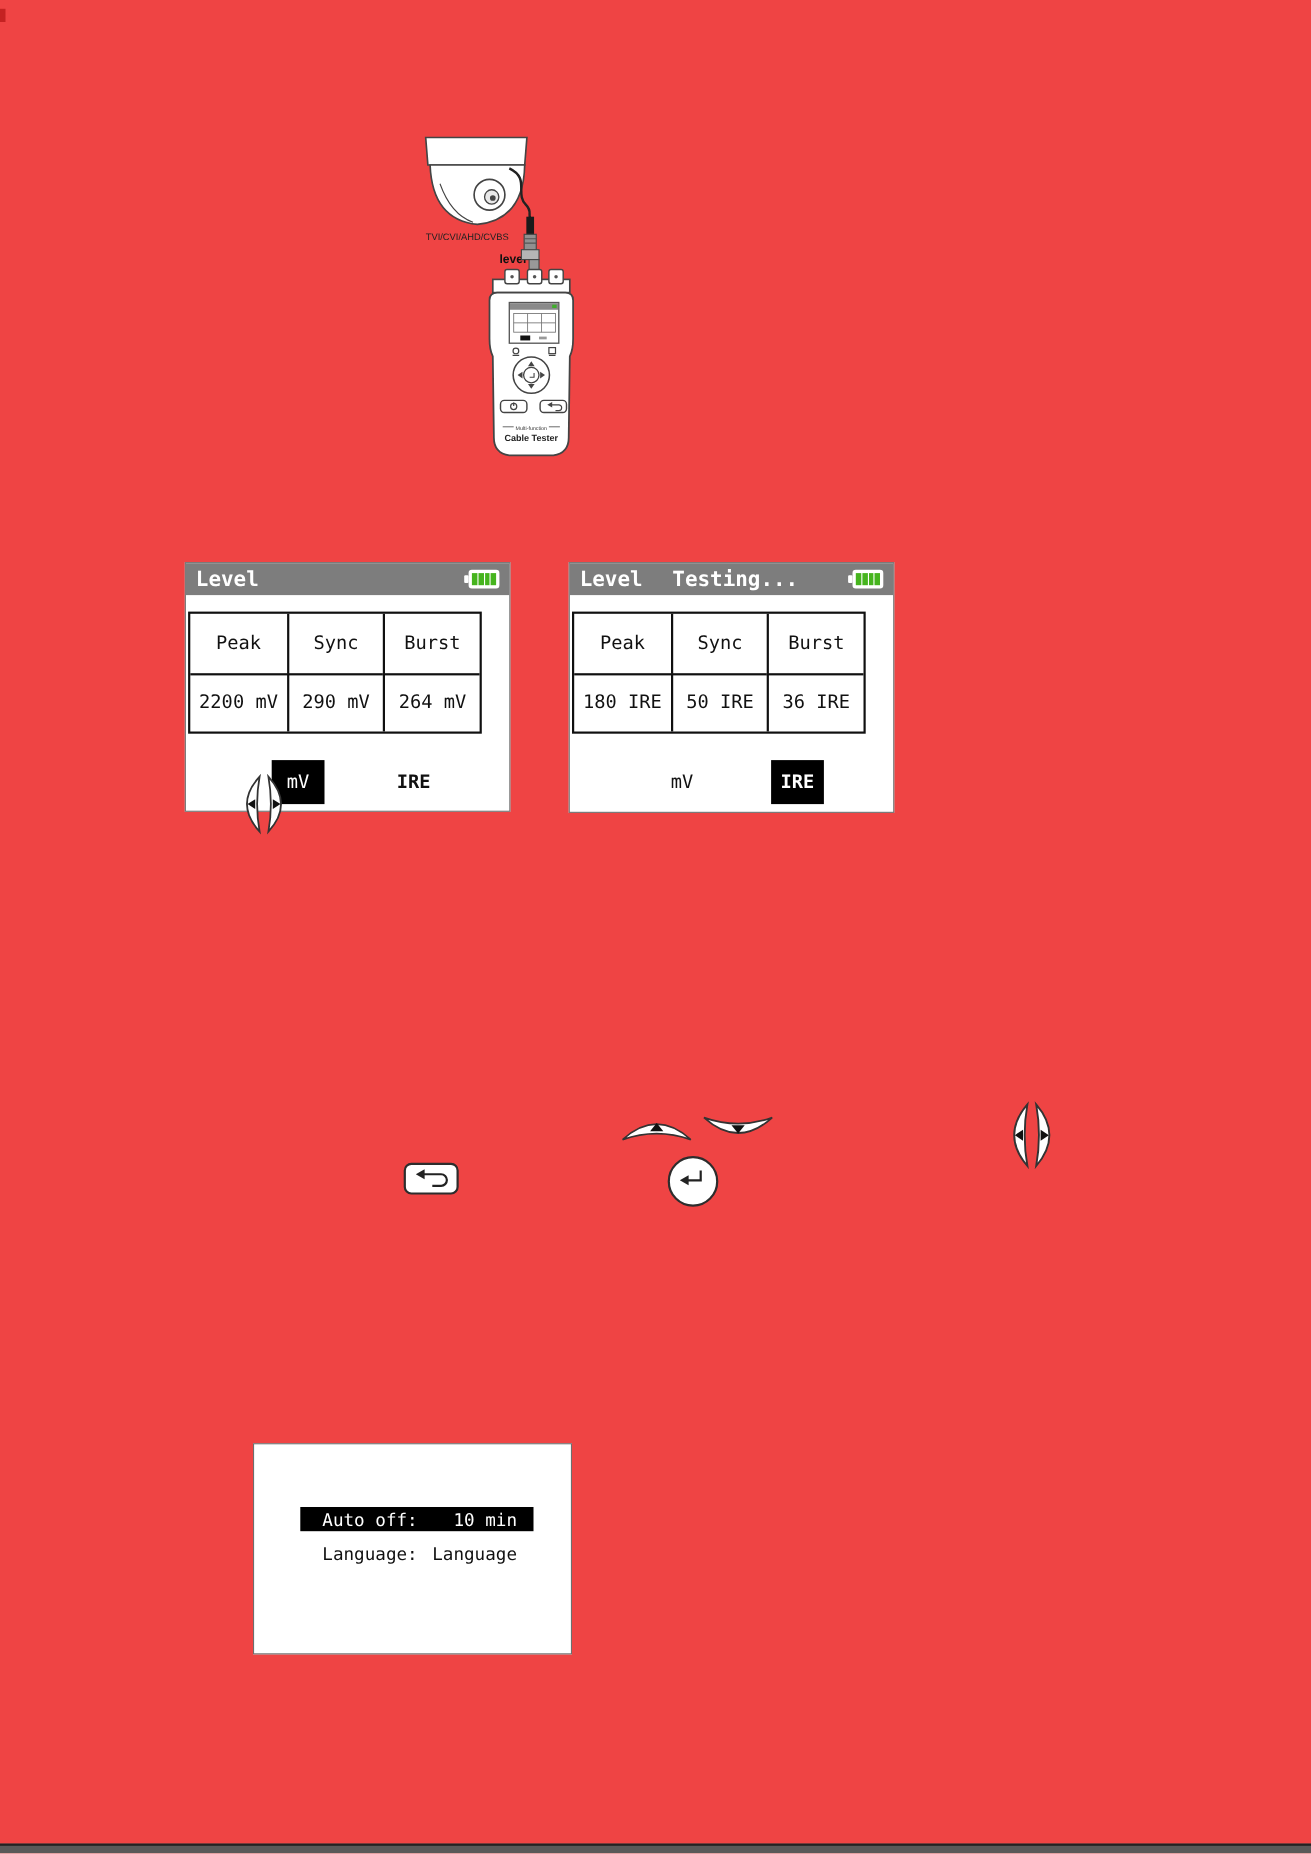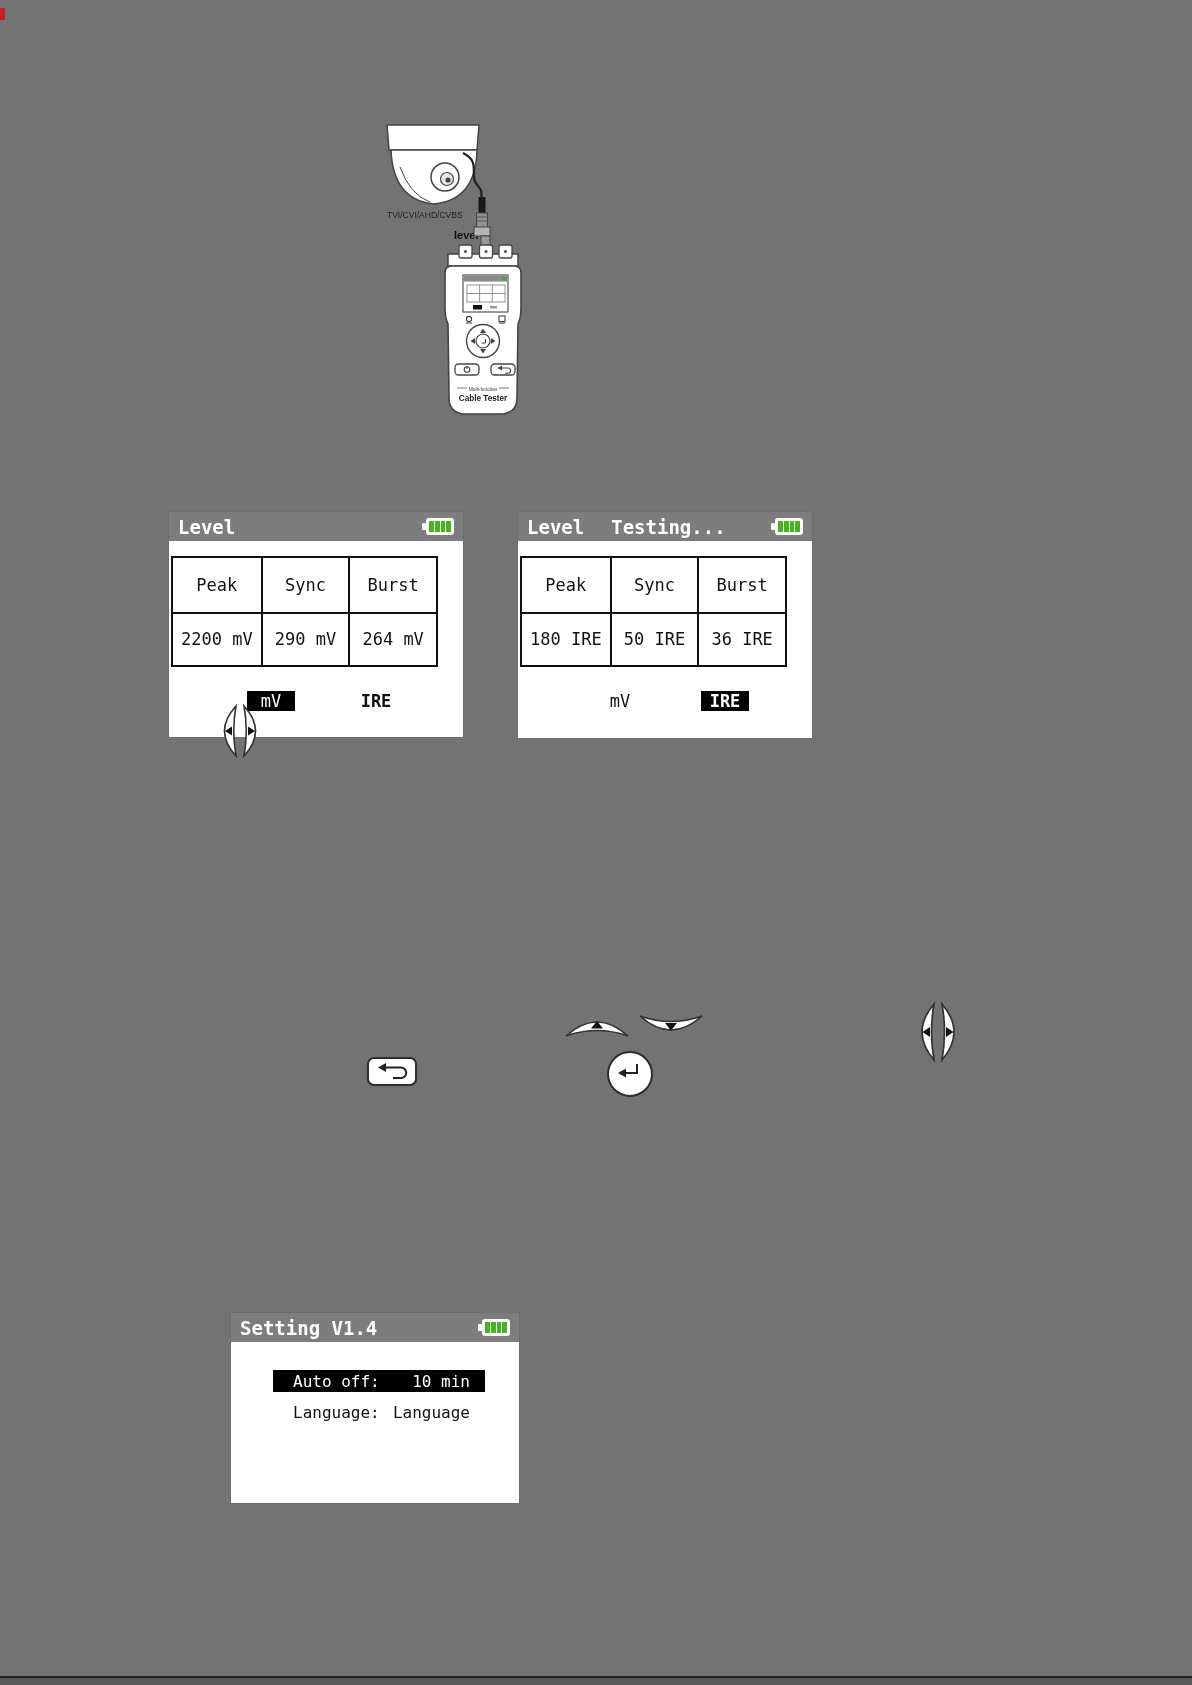--- a/index.html
+++ b/index.html
@@ -1,16 +1,16 @@
 <!DOCTYPE html>
 <html><head>
 <meta charset="utf-8">
 <style>
   html,body{margin:0;padding:0;background:#fff;}
-  .page{position:relative;width:1192px;height:1685px;background:#737373;overflow:hidden;
+  .page{position:relative;width:1192px;height:1685px;background:#ef4444;overflow:hidden;
         font-family:"Liberation Sans",sans-serif;}
   .artifact-red{position:absolute;left:0;top:8px;width:5px;height:12px;background:#c42222;}
   .footer-bar{position:absolute;left:0;top:1676px;width:1192px;height:7px;background:#595959;border-top:2px solid #222;}
 
   
   .lcd{position:absolute;background:#fff;border:1px solid #6e6e6e;color:#111;
        font-family:"DejaVu Sans Mono",monospace;box-sizing:border-box;}
   .lcd-title{position:absolute;left:0;top:0;right:0;height:29px;background:#7d7d7d;color:#fff;
        display:flex;align-items:center;padding:0 9px;font-size:19px;font-weight:bold;box-sizing:border-box;}
   .lcd-status{margin-left:27px;}
@@ -19,21 +19,21 @@
   .bat i{flex:1;background:#46b41e;}
   .bat::before{content:"";position:absolute;left:-6px;top:3px;width:4px;height:7px;background:#fff;border-radius:1px;}
 
   .lvl-table{position:absolute;left:2px;top:44px;width:263px;height:107px;border:2px solid #101010;
        display:grid;grid-template-columns:1fr 1fr 1fr;grid-template-rows:1fr 1fr;}
   .lvl-table .cell{display:flex;align-items:center;justify-content:center;font-size:17px;
        border-left:2px solid #101010;}
   .lvl-table .cell.c0{border-left:none;}
   .lvl-table .cell.val{border-top:2px solid #101010;}
 
-  .unit{position:absolute;top:179px;width:48px;height:20px;display:flex;align-items:center;
+  .unit{position:absolute;top:179px;width:48px;height:40px;display:flex;align-items:center;
        justify-content:center;font-size:17px;}
   .unit.sel{background:#000;color:#fff;}
   .u1{left:78px;} .u2{left:183px;font-weight:bold;}
 
   
   .set-row{position:absolute;left:42px;width:212px;height:22px;display:flex;align-items:center;font-size:16px;}
   .set-row .lbl{padding-left:9px;margin-left:11px;}
   .set-row .val{margin-left:auto;padding-right:15px;text-align:right;}
   .set-row.sel{background:#000;color:#fff;}
 
@@ -197,29 +197,20 @@
   </div>
 
   <div class="circle-btn" style="left:607px;top:1051px;width:46px;height:46px;">
     <svg width="42" height="42" viewBox="0 0 42 42">
       <path d="M28 11 V20 H16" fill="none" stroke="#222" stroke-width="2"></path>
       <polygon points="17,15.5 9,20 17,24.5" fill="#222"></polygon>
     </svg>
   </div>
 
   <div class="lcd" style="left:230px;top:1312px;width:290px;height:192px;">
-    <div class="lcd-title">
-      <span>Setting V1.4</span>
-      <span class="bat">
-          <i></i>
-          <i></i>
-          <i></i>
-          <i></i>
-        </span>
-    </div>
     <div class="set-row sel" style="top:57px">
       <span class="lbl">Auto off:</span>
       <span class="val">10 min</span>
     </div>
     <div class="set-row" style="top:88px">
       <span class="lbl">Language:</span>
       <span class="val">Language</span>
     </div>
   </div>
 

